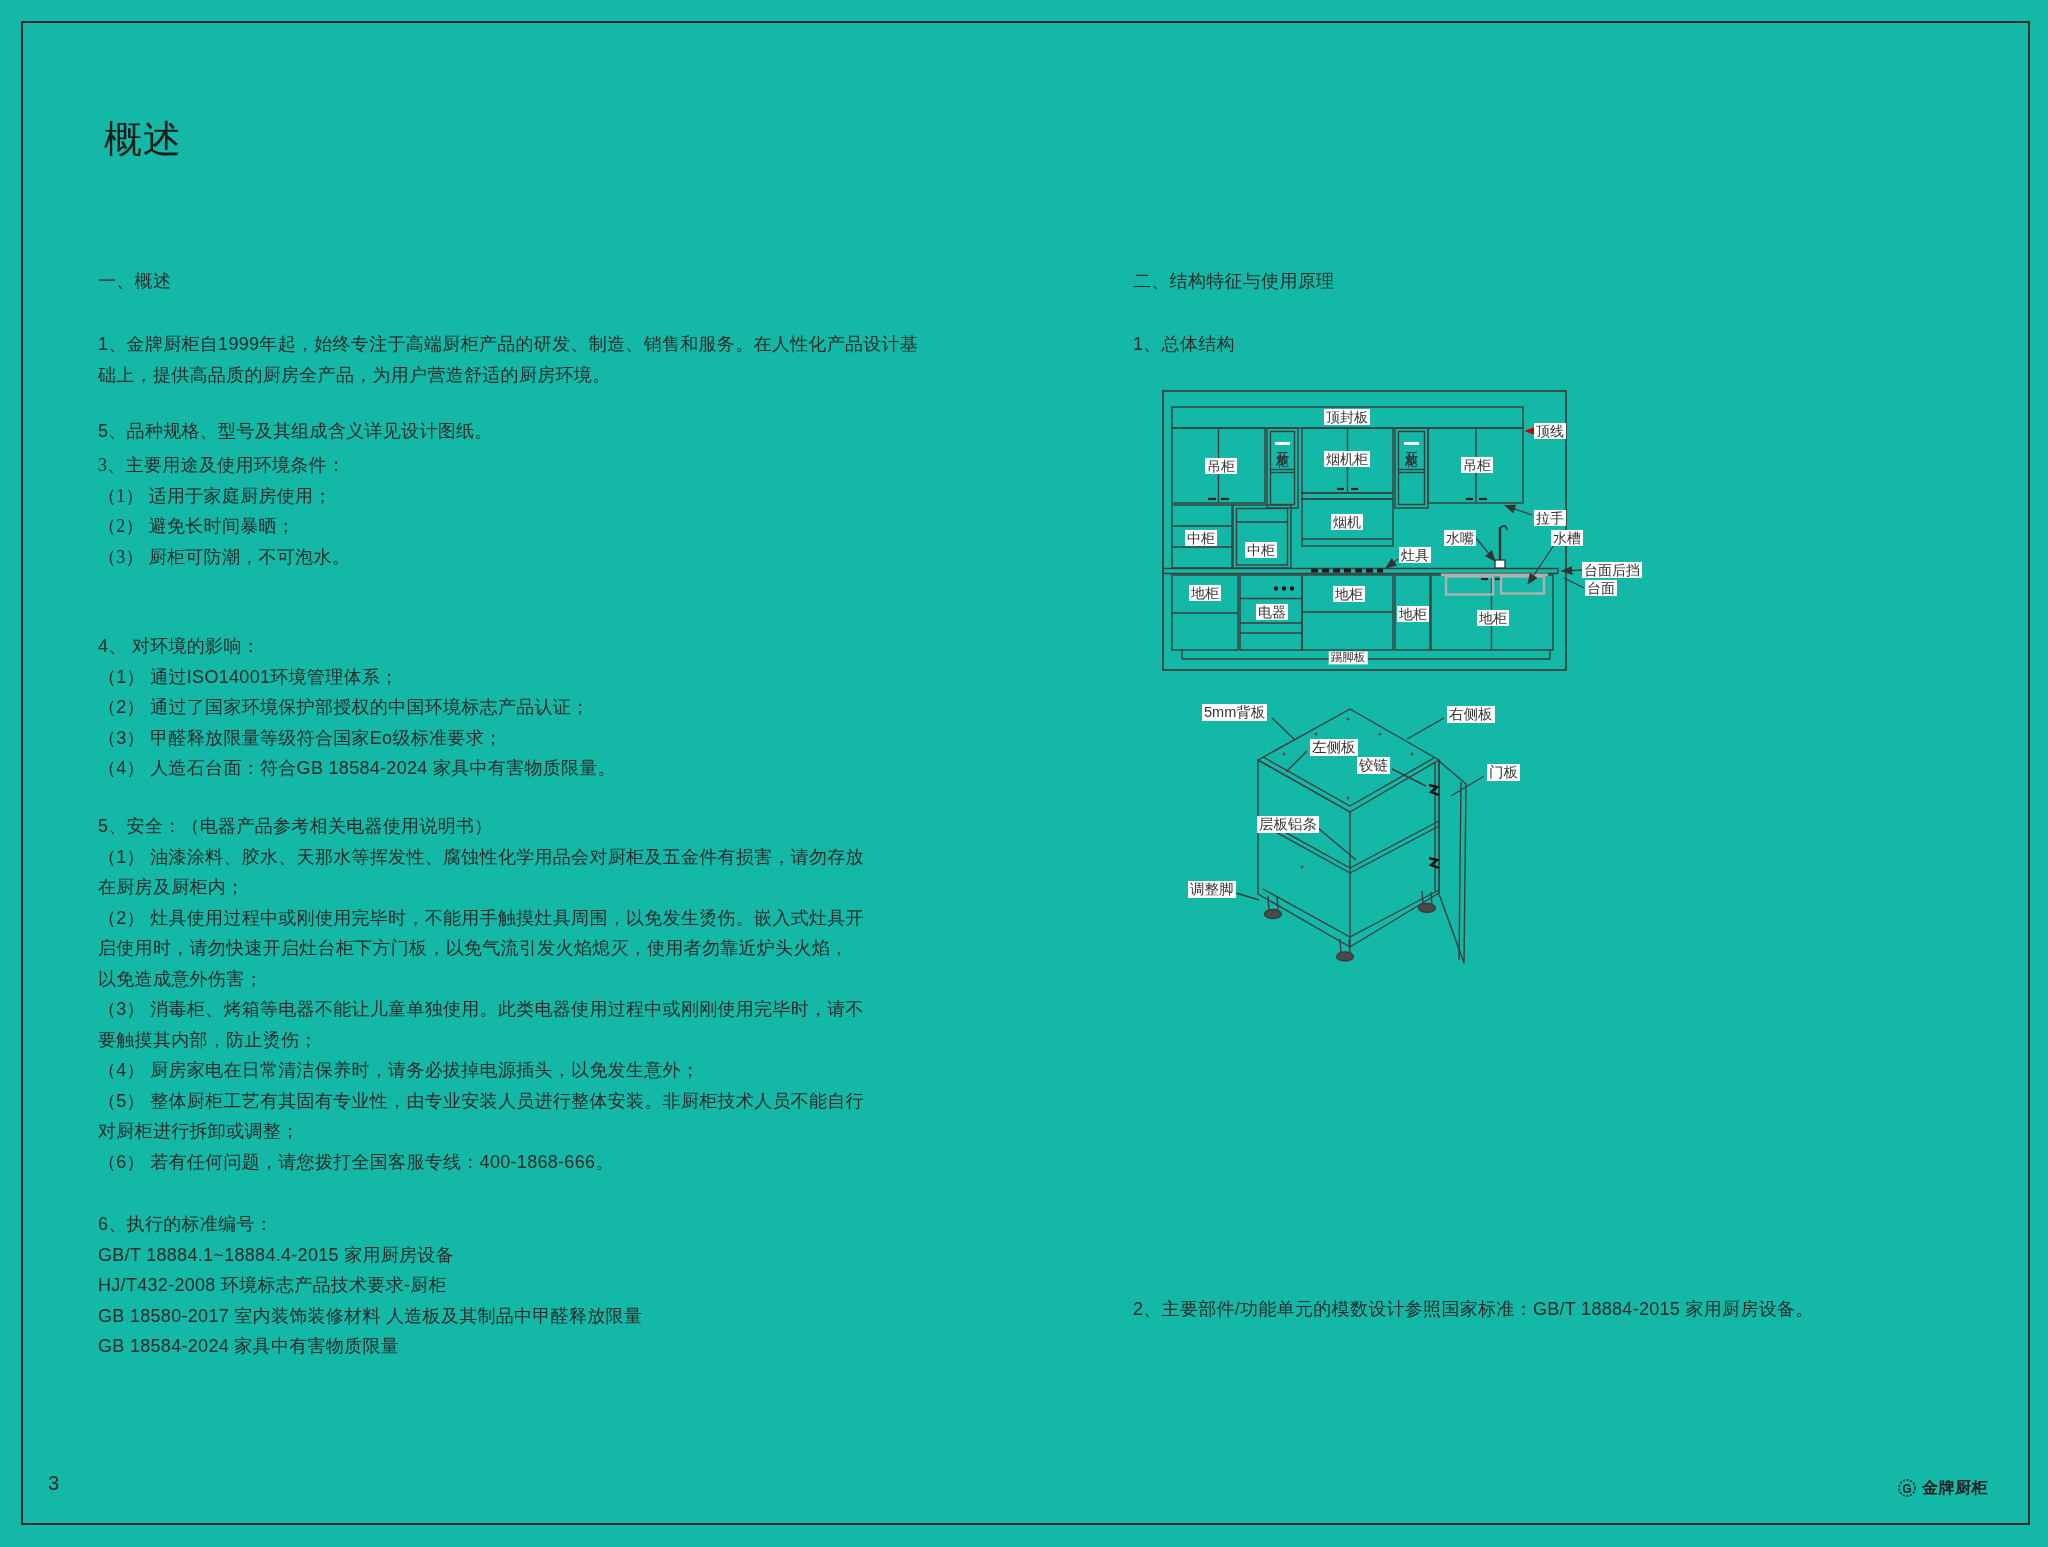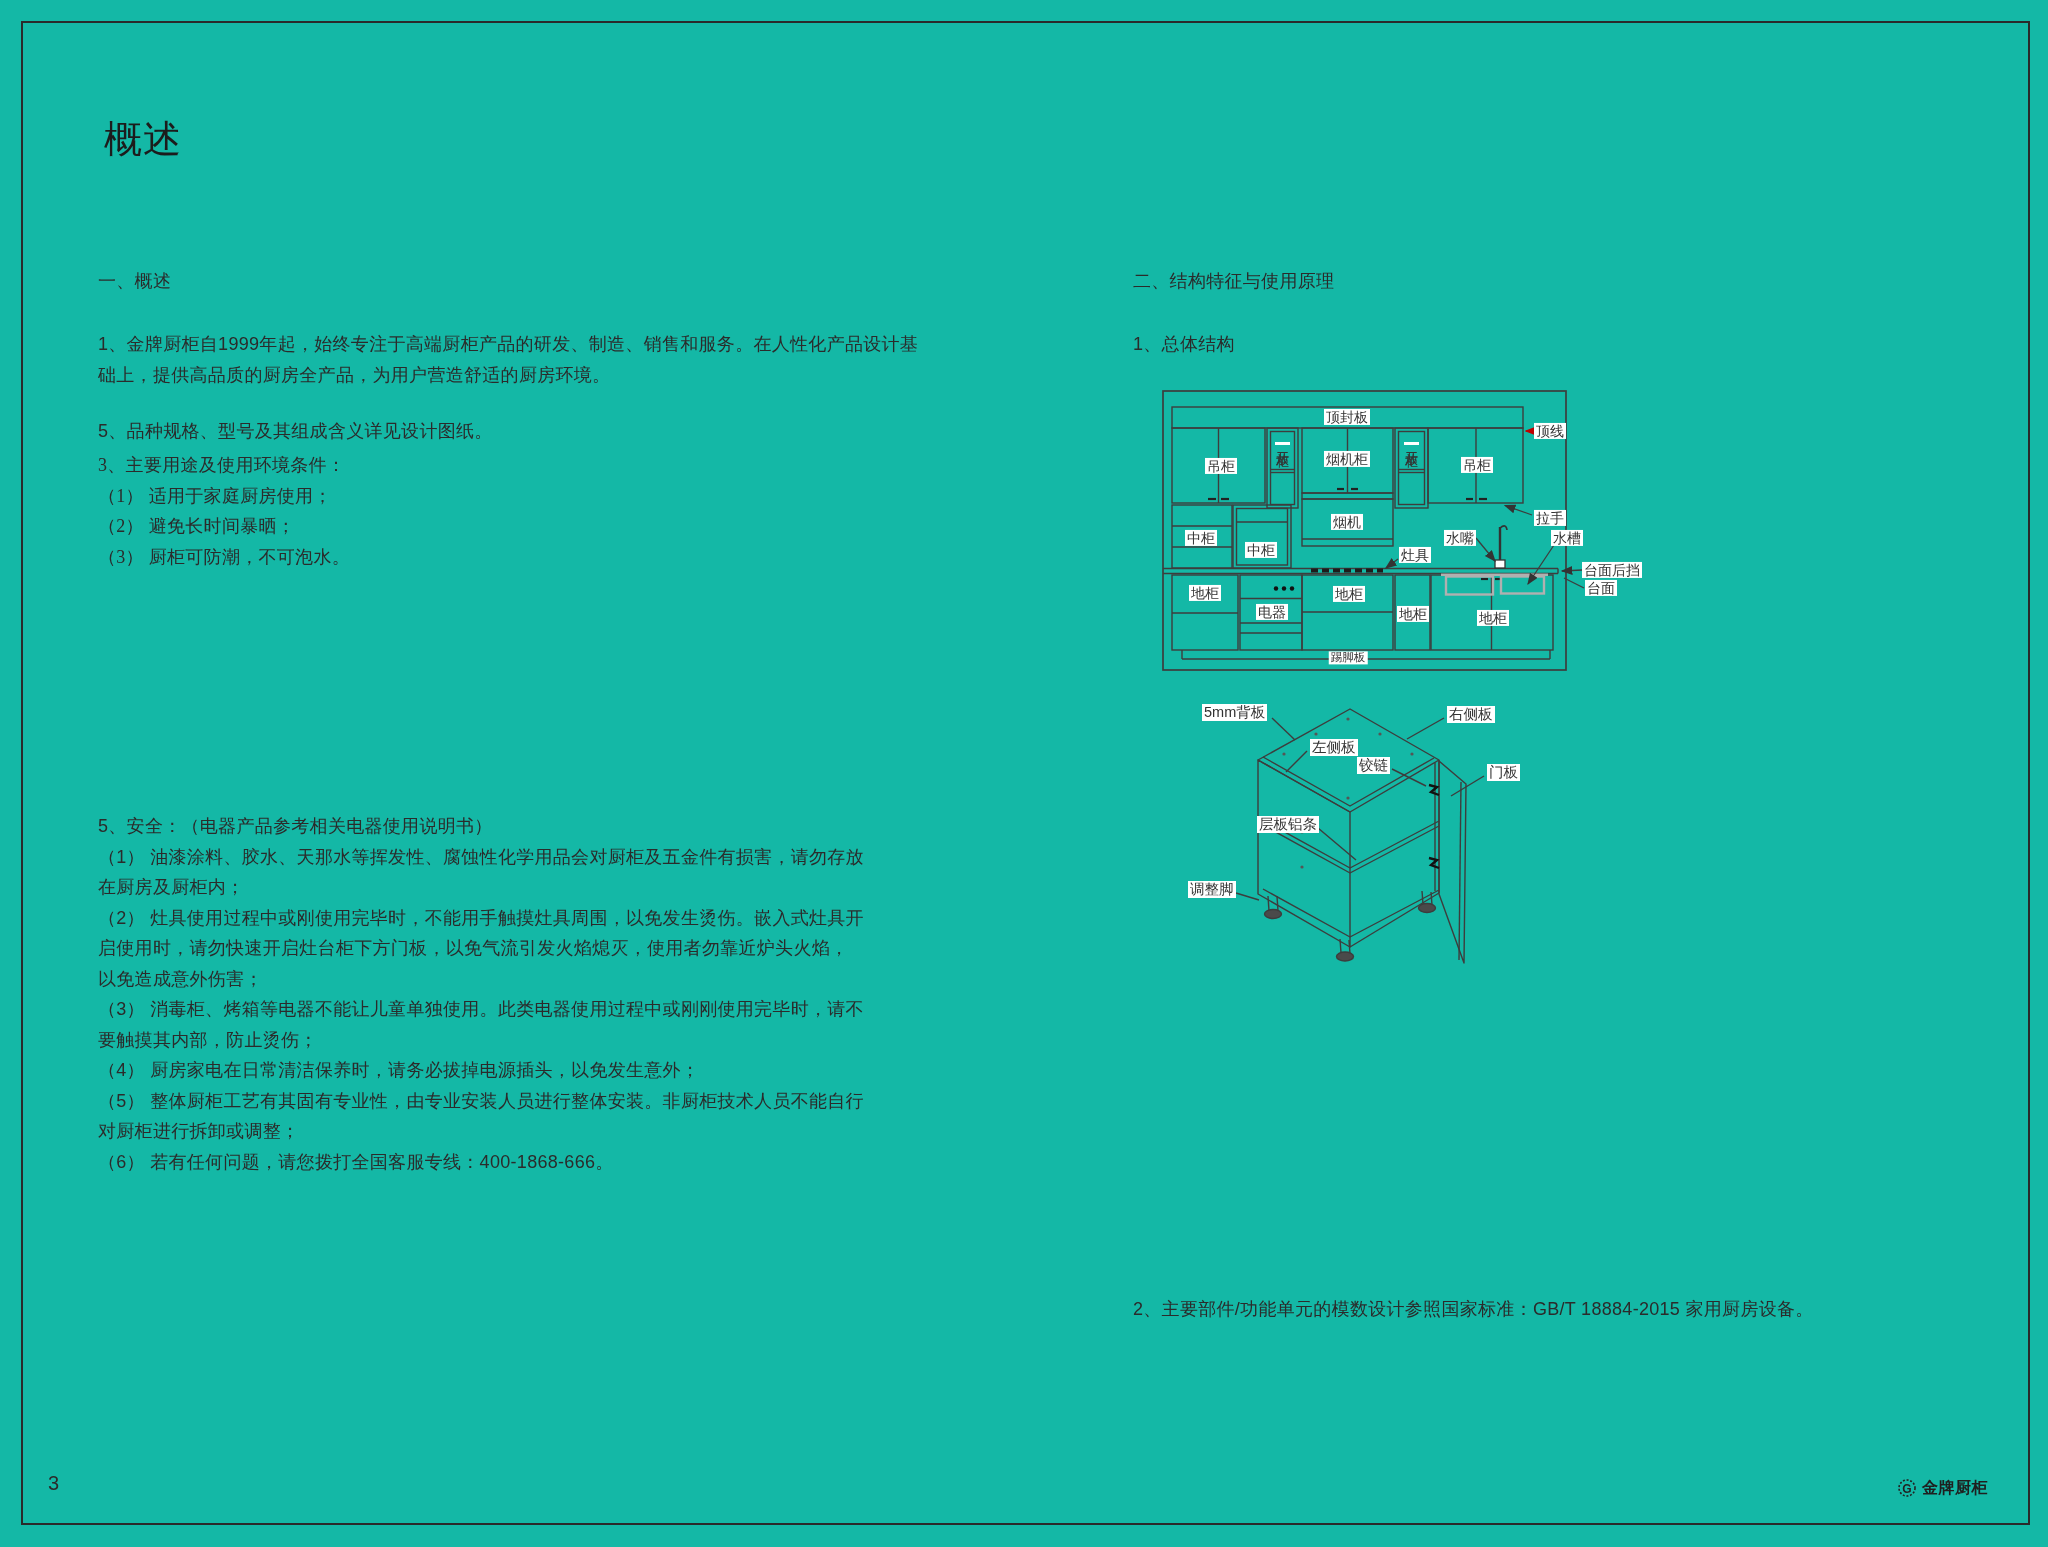--- a/index.html
+++ b/index.html
@@ -64,32 +64,42 @@
 
   <div class="big-title" style="left:104px; top:116px;">概述</div>
   <div class="sec-head" style="left:98px; top:266px;">一、概述</div>
   <div class="para" style="left:98px; top:329px;">1、金牌厨柜自1999年起，始终专注于高端厨柜产品的研发、制造、销售和服务。在人性化产品设计基
 础上，提供高品质的厨房全产品，为用户营造舒适的厨房环境。</div>
   <div class="para" style="left:98px; top:416px;">5、品种规格、型号及其组成含义详见设计图纸。</div>
   <div class="para" style="left:98px; top:450px;font-family:Liberation Serif, serif;">3、主要用途及使用环境条件：
 （1） 适用于家庭厨房使用；
 （2） 避免长时间暴晒；
 （3） 厨柜可防潮，不可泡水。</div>
+  <div class="para" style="left:98px; top:631px;">4、 对环境的影响：
+（1） 通过ISO14001环境管理体系；
+（2） 通过了国家环境保护部授权的中国环境标志产品认证；
+（3） 甲醛释放限量等级符合国家Eo级标准要求；
+（4） 人造石台面：符合GB 18584-2024 家具中有害物质限量。</div>
   <div class="para" style="left:98px; top:811px;">5、安全：（电器产品参考相关电器使用说明书）
 （1） 油漆涂料、胶水、天那水等挥发性、腐蚀性化学用品会对厨柜及五金件有损害，请勿存放
 在厨房及厨柜内；
 （2） 灶具使用过程中或刚使用完毕时，不能用手触摸灶具周围，以免发生烫伤。嵌入式灶具开
 启使用时，请勿快速开启灶台柜下方门板，以免气流引发火焰熄灭，使用者勿靠近炉头火焰，
 以免造成意外伤害；
 （3） 消毒柜、烤箱等电器不能让儿童单独使用。此类电器使用过程中或刚刚使用完毕时，请不
 要触摸其内部，防止烫伤；
 （4） 厨房家电在日常清洁保养时，请务必拔掉电源插头，以免发生意外；
 （5） 整体厨柜工艺有其固有专业性，由专业安装人员进行整体安装。非厨柜技术人员不能自行
 对厨柜进行拆卸或调整；
 （6） 若有任何问题，请您拨打全国客服专线：400-1868-666。</div>
+  <div class="para" style="left:98px; top:1209px;">6、执行的标准编号：
+GB/T 18884.1~18884.4-2015 家用厨房设备
+HJ/T432-2008 环境标志产品技术要求-厨柜
+GB 18580-2017 室内装饰装修材料 人造板及其制品中甲醛释放限量
+GB 18584-2024 家具中有害物质限量</div>
 
   <div class="sec-head" style="left:1133px; top:266px;">二、结构特征与使用原理</div>
   <div class="sec-head" style="left:1133px; top:329px;">1、总体结构</div>
 
   <div class="diagram" style="left:1160px; top:385px; width:500px; height:300px;">
     <svg width="500" height="300" viewBox="0 0 500 300">
       <defs>
         <marker id="ah" markerWidth="9" markerHeight="8" refX="8" refY="3.5" orient="auto">
           <path d="M0,0 L9,3.5 L0,7 Z" fill="#333"></path>
         </marker>

